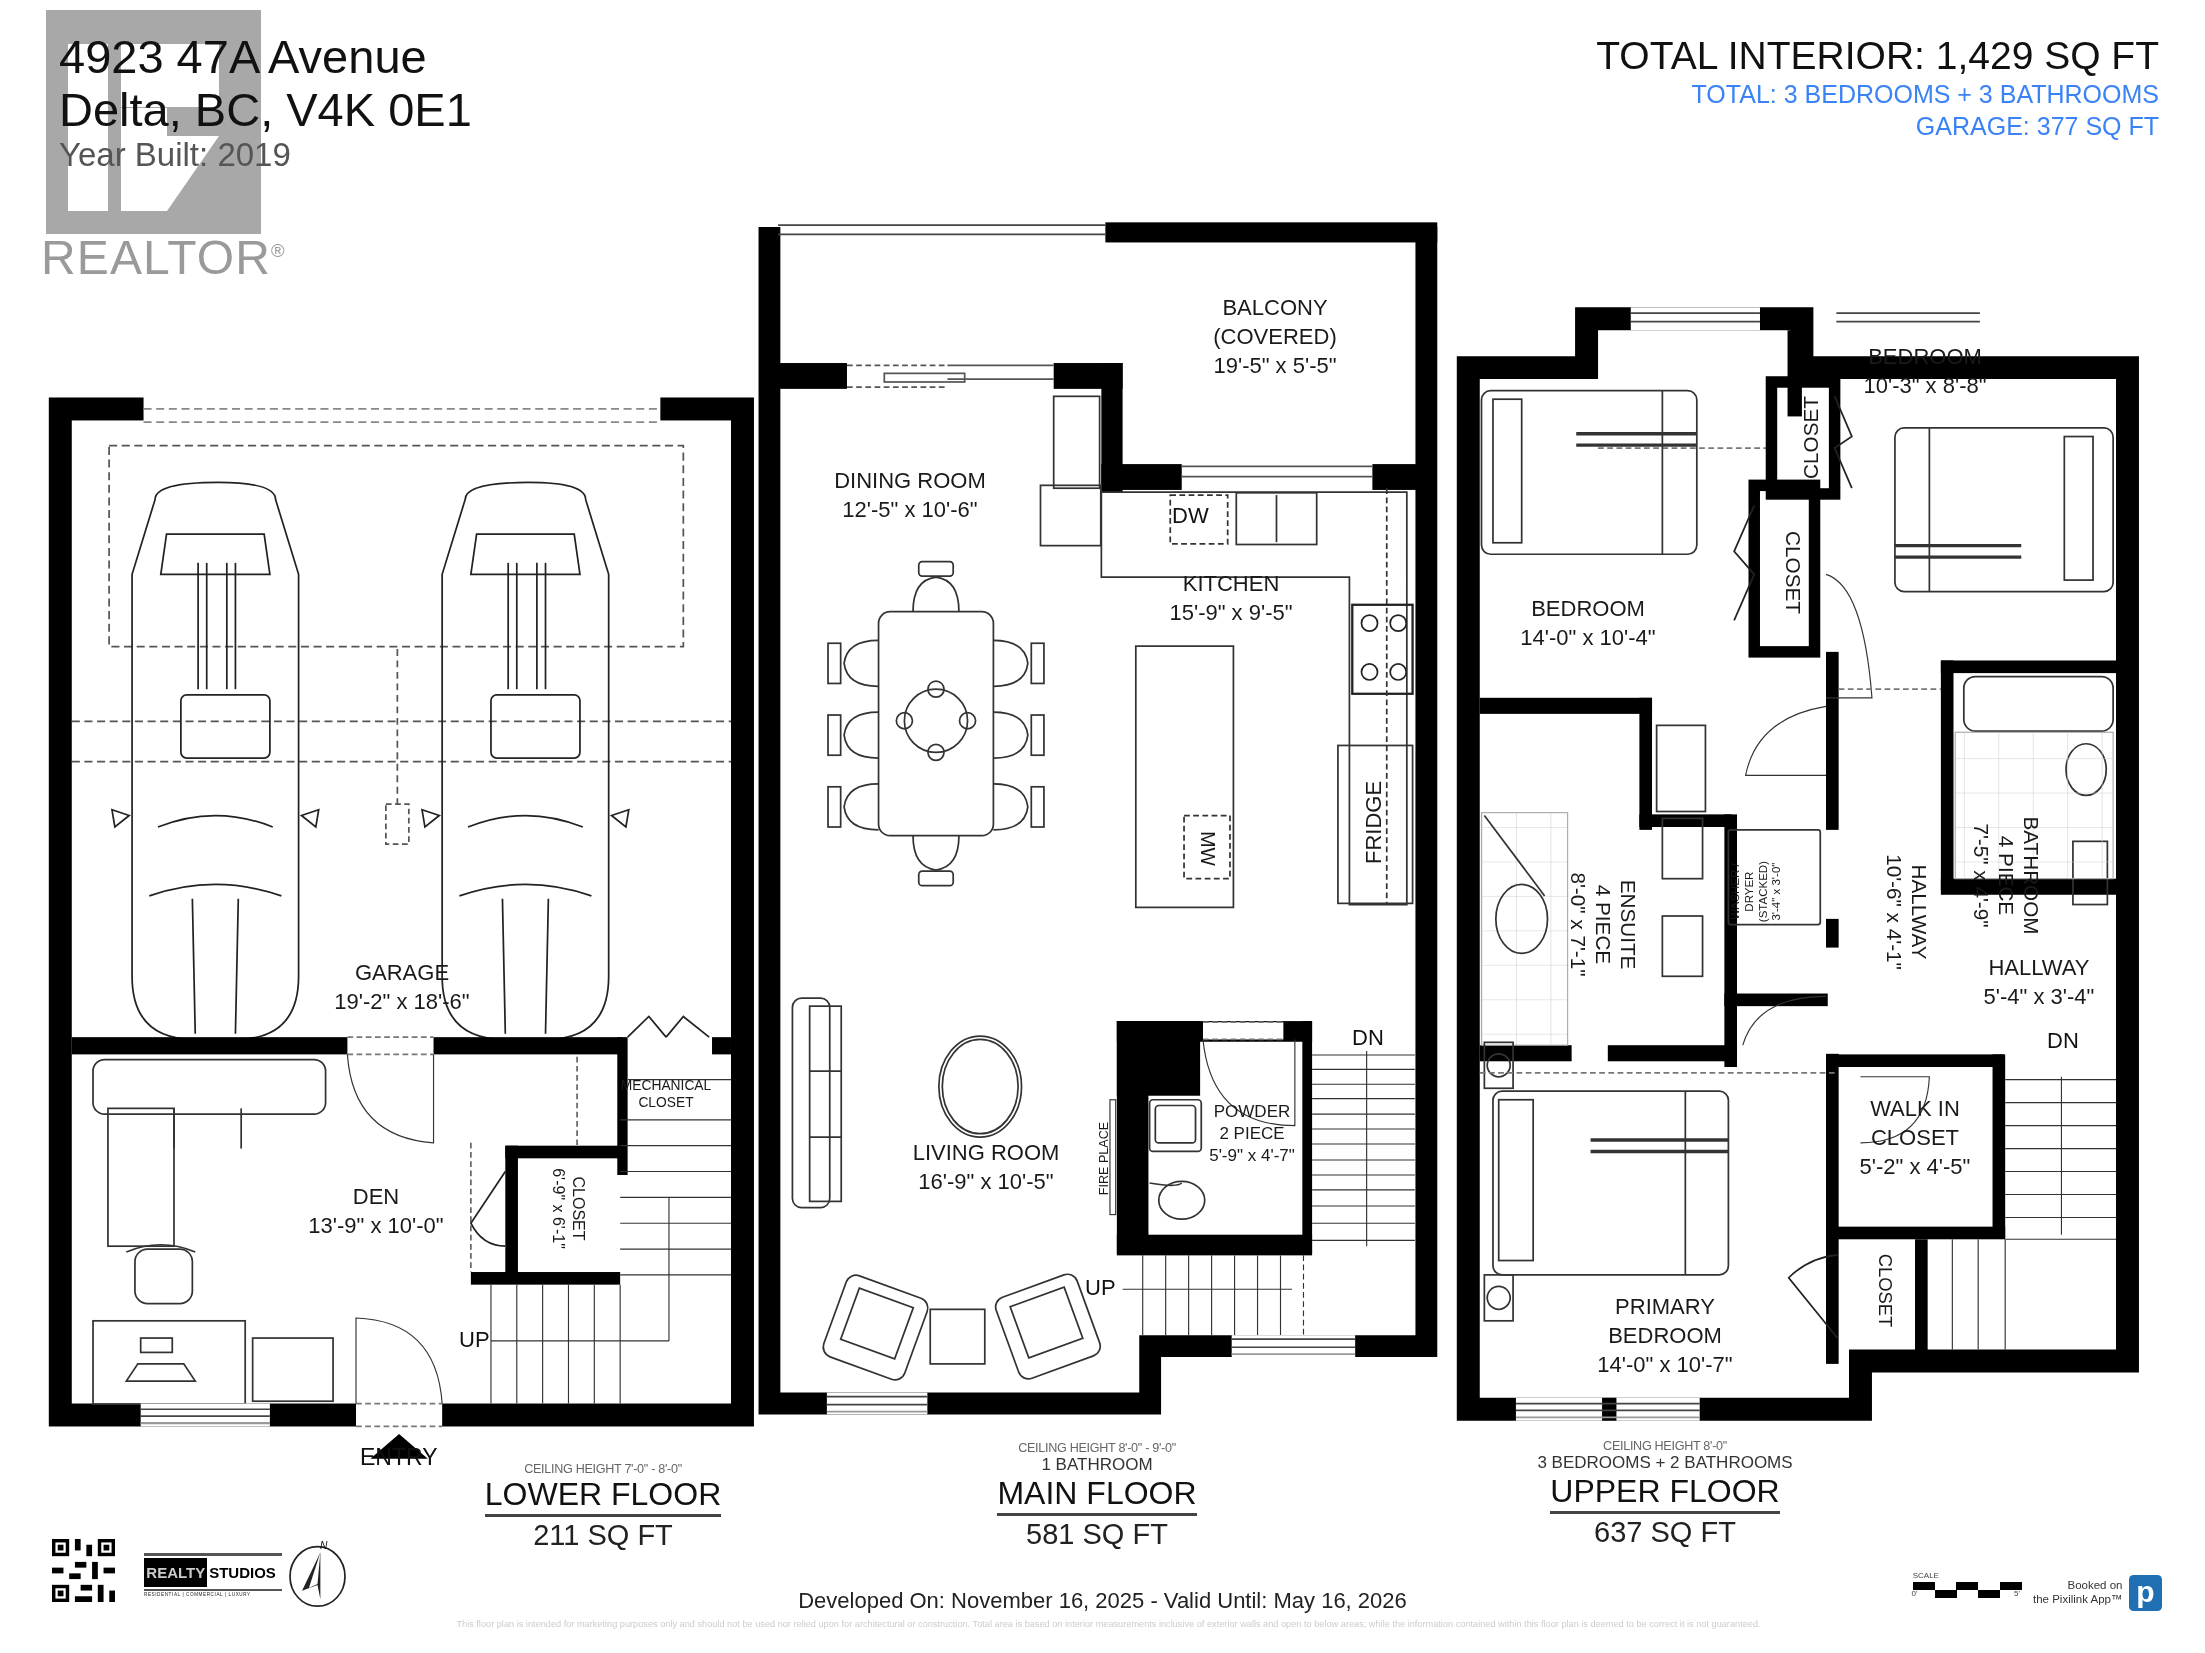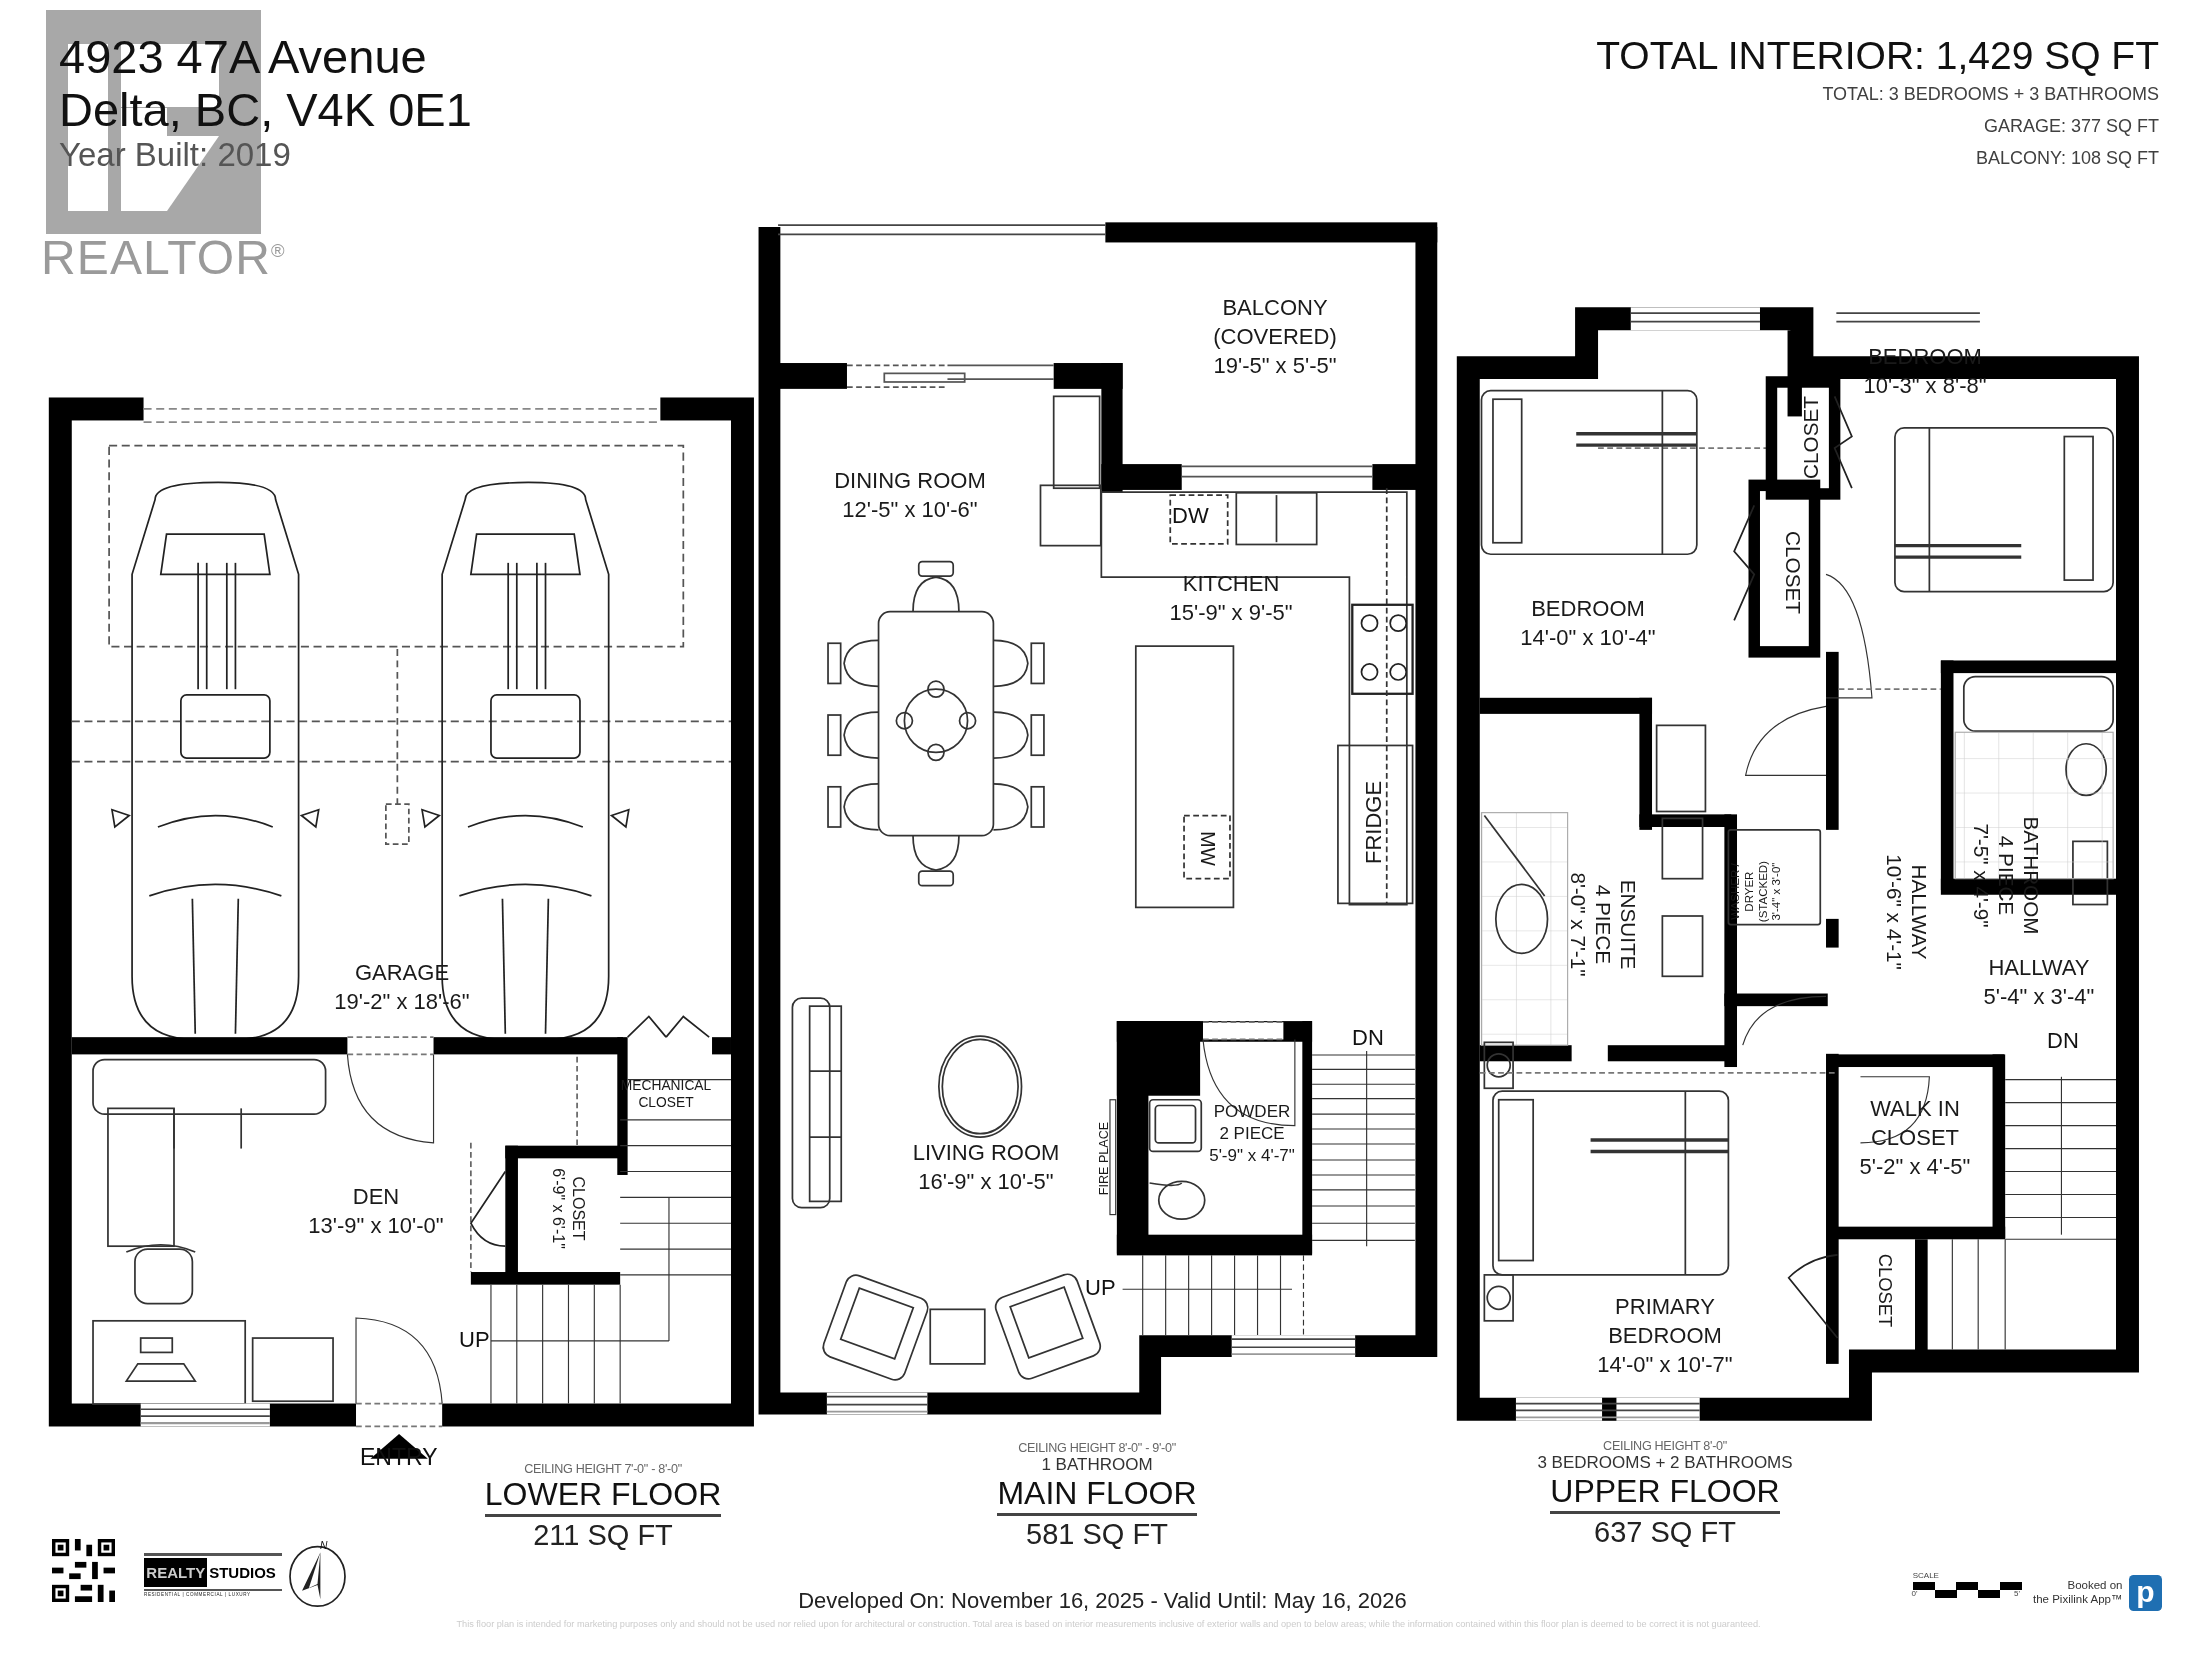--- a/index.html
+++ b/index.html
@@ -4,21 +4,21 @@
 <style>
   html, body { margin:0; padding:0; background:#ffffff; }
   body { width:2205px; height:1654px; position:relative; overflow:hidden; font-family:"Liberation Sans", sans-serif; color:#111; }
   .abs { position:absolute; }
   #plan { position:absolute; left:0; top:0; width:2205px; height:1654px; }
   .addr { font-size:47px; line-height:53px; color:#111; }
   .yb { font-size:33px; color:#555; }
   .realtor-logo { left:46px; top:10.3px; width:215px; height:224px; }
   .totals { right:46px; top:33px; text-align:right; }
   .totals .big { font-size:39px; line-height:45px; color:#111; }
-  .totals .small { font-size:18px; line-height:32px; color:#404040; }
+  .totals .small { font-size:25px; line-height:32px; color:#3b82f6; }
   .floor-caption { text-align:center; position:absolute; }
   .floor-caption .ceil { font-size:12.6px; color:#666; letter-spacing:-0.3px; }
   .floor-caption .sub { font-size:17px; color:#333; }
   .floor-caption .name { font-size:32px; color:#111; line-height:37px; display:inline-block; border-bottom:3.4px solid #444; padding-bottom:1.1px; }
   .floor-caption .area { font-size:29px; color:#222; line-height:36px; }
   .dev { left:0; width:2205px; top:1588px; text-align:center; font-size:22px; color:#222; }
   .disclaimer { left:46px; width:2125px; top:1618px; font-size:9.2px; color:#ccc; line-height:12.6px; text-align:center; }
   .qr { left:52px; top:1539px; width:63px; height:63px; }
   .realty-studios { left:127px; top:1553px; width:138px; height:57px;padding-left:17px; }
   .compass { left:286px; top:1542px; width:63px; height:66px; }
@@ -406,21 +406,20 @@
 <div class="abs" style="left:59px;top:30px;">
   <div class="addr">4923 47A Avenue</div>
   <div class="addr">Delta, BC, V4K 0E1</div>
   <div class="yb">Year Built: 2019</div>
 </div>
 
 <div class="abs totals">
   <div class="big">TOTAL INTERIOR: 1,429 SQ FT</div>
   <div class="small">TOTAL: 3 BEDROOMS + 3 BATHROOMS</div>
   <div class="small">GARAGE: 377 SQ FT</div>
-  <div class="small">BALCONY: 108 SQ FT</div>
 </div>
 
 <style>
   .lbl { position:absolute; text-align:center; font-size:22px; line-height:29px; color:#1a1a1a; white-space:nowrap; transform:translateX(-50%); }
   .lbl.sm { font-size:17px; line-height:22px; }
   .lbl.xs { font-size:13.8px; line-height:17px; }
   .vert { position:absolute; white-space:nowrap; font-size:20.7px; line-height:25px; color:#1a1a1a; text-align:center; }
 </style>
 
 <div class="lbl" style="left:402px;top:958px;">

